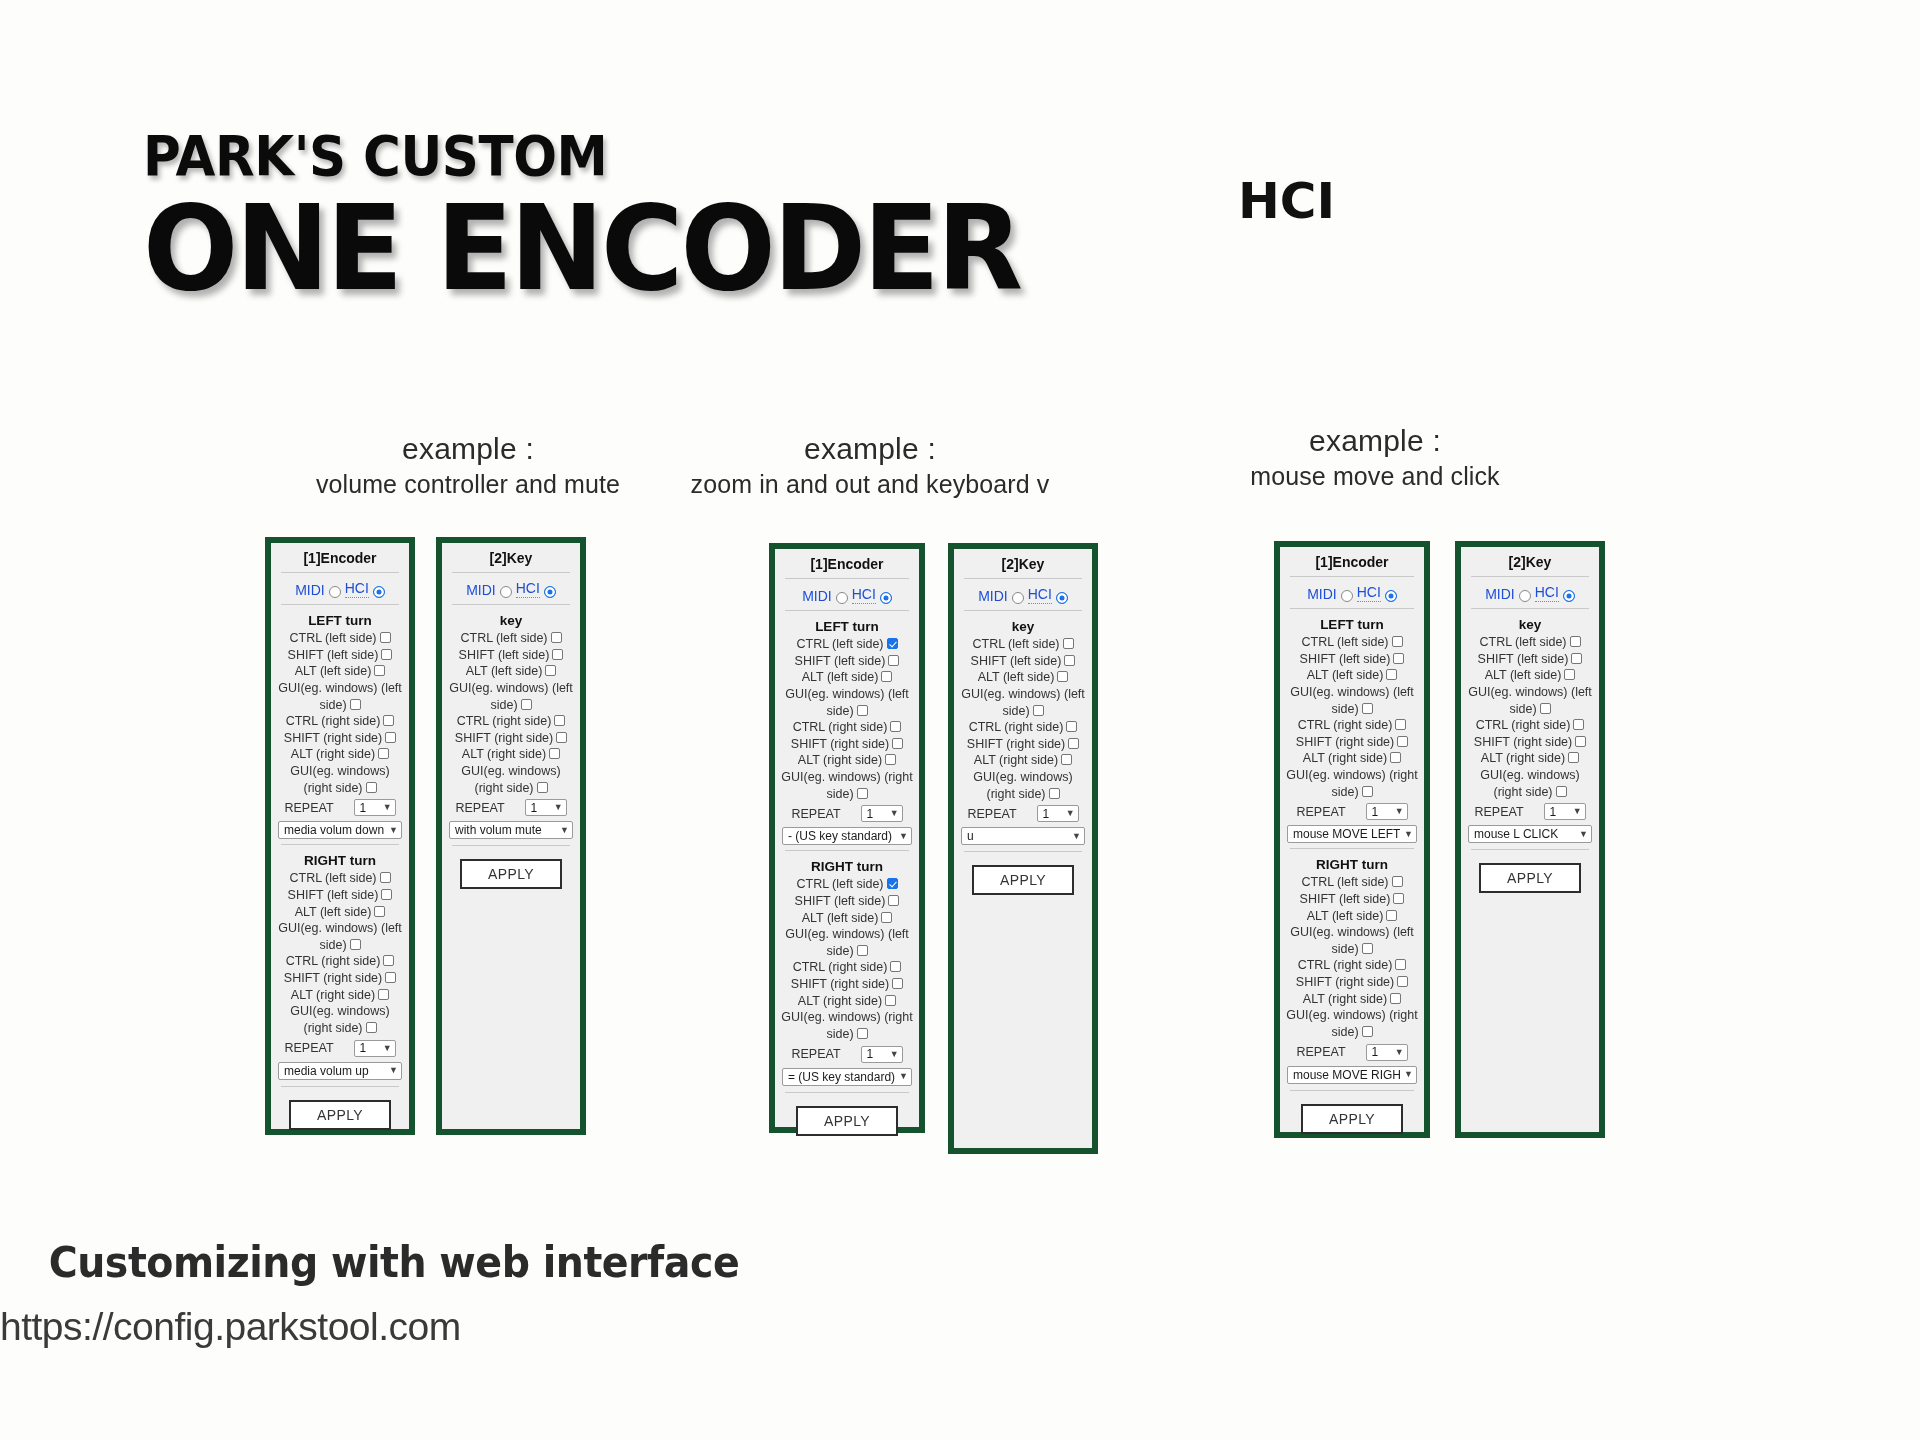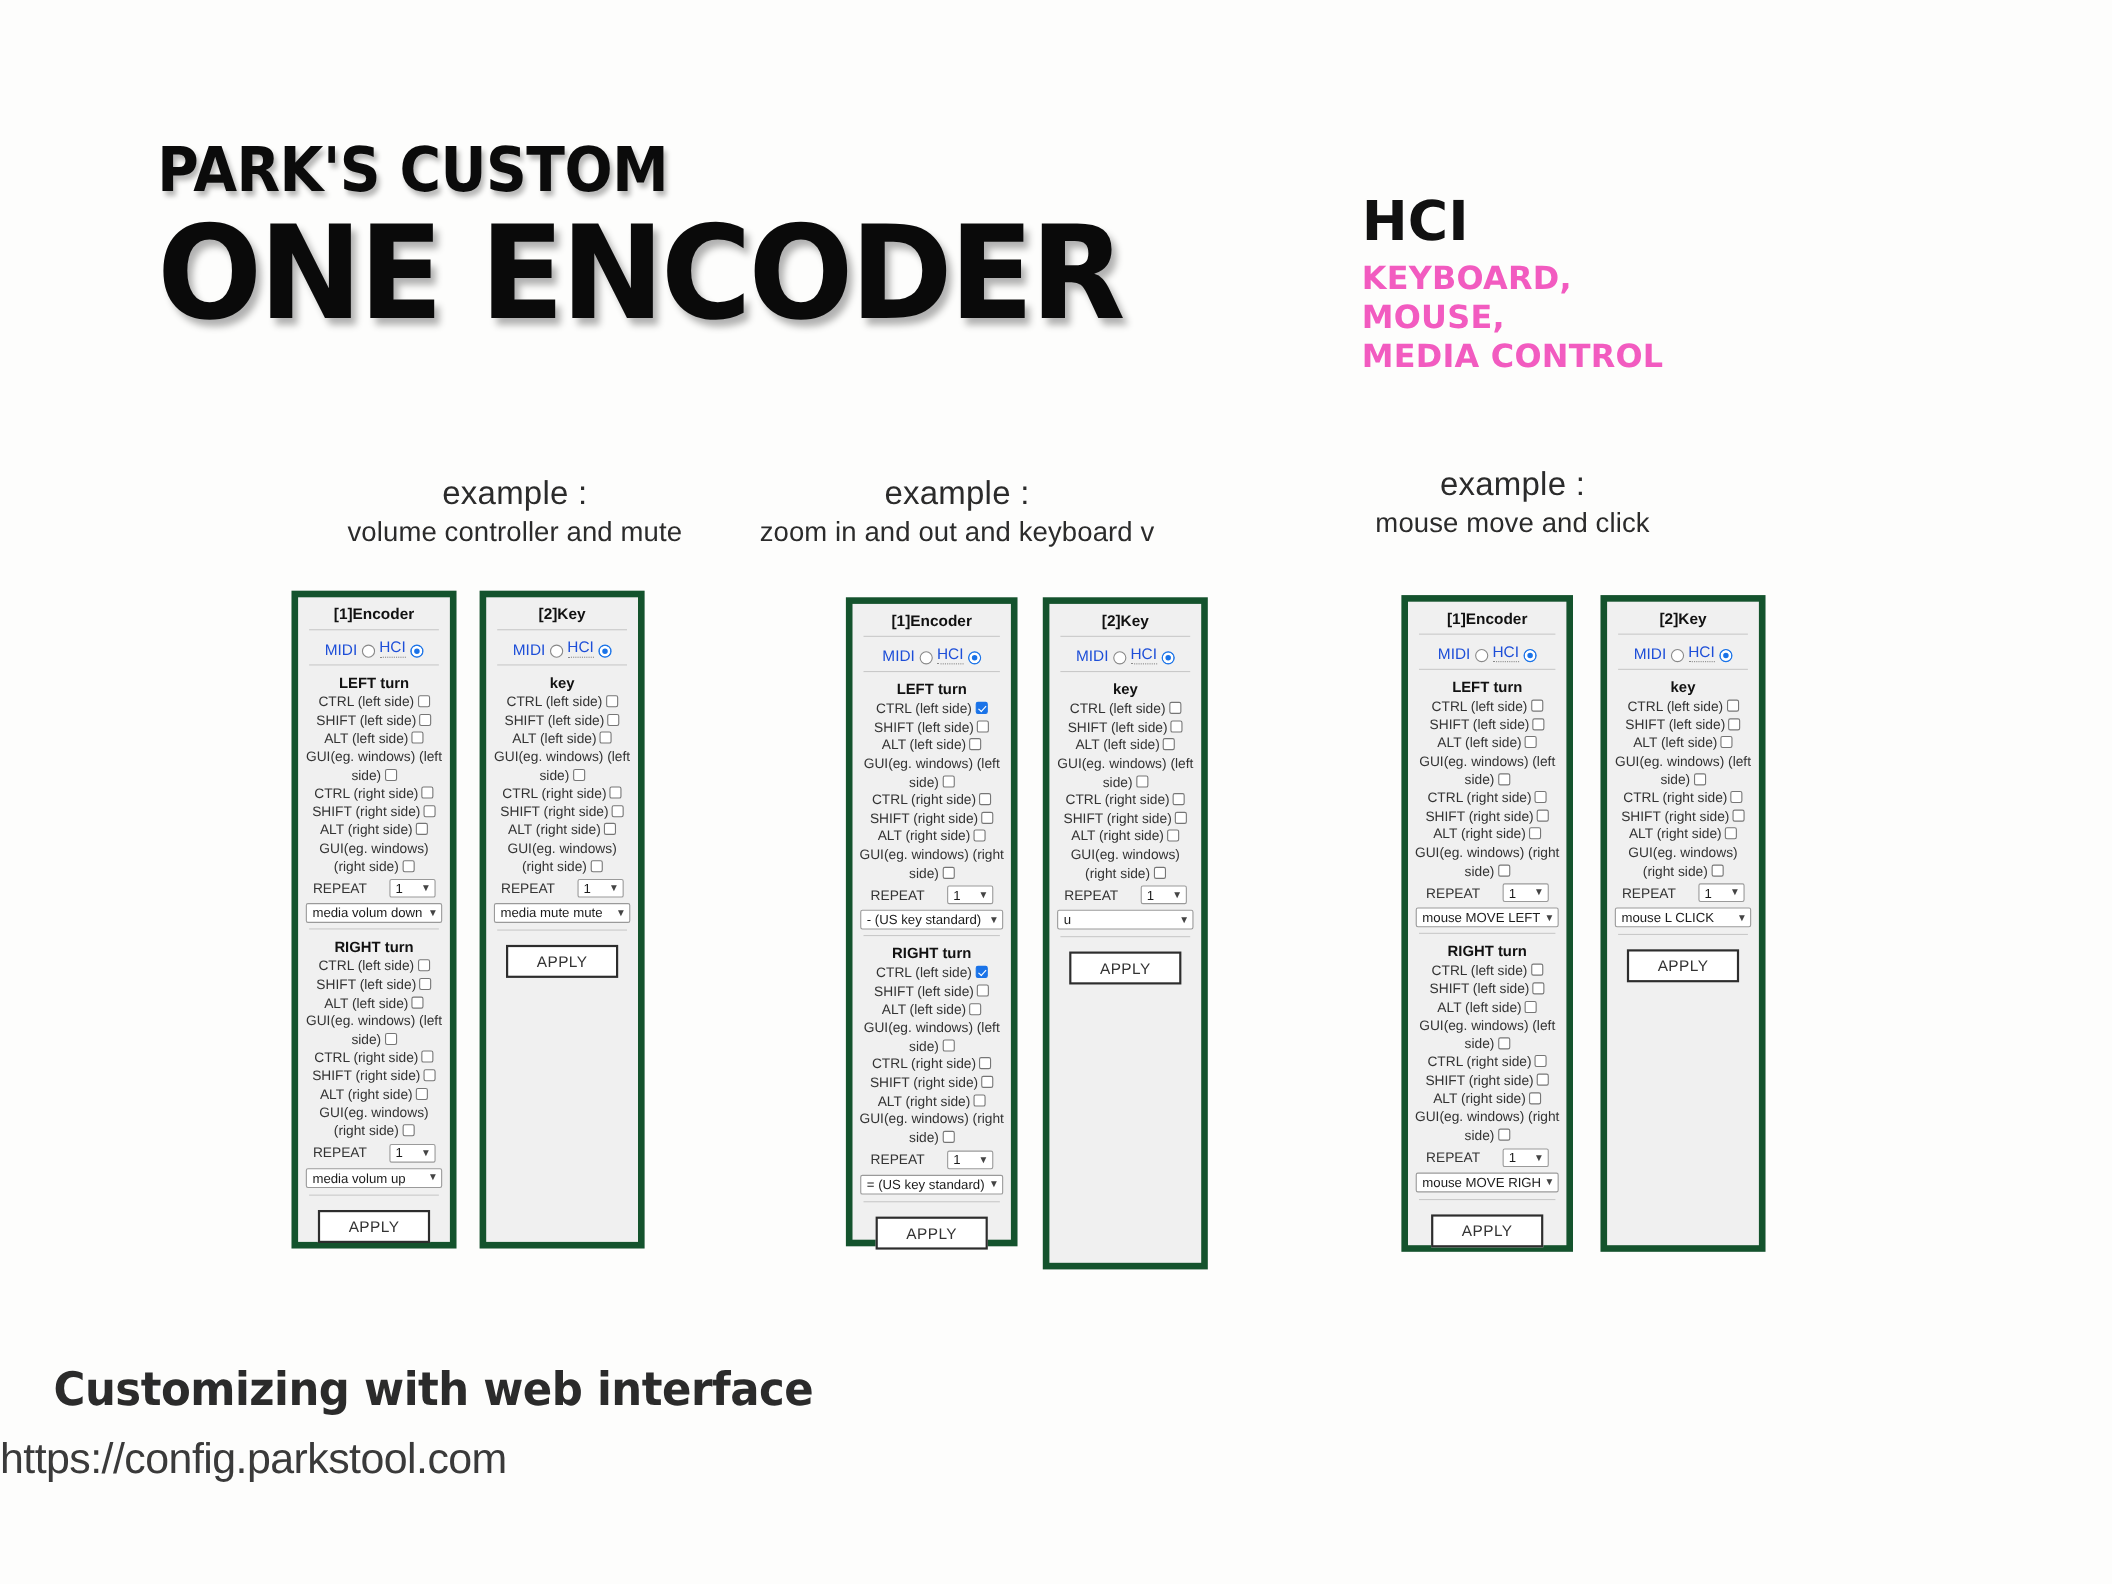--- a/index.html
+++ b/index.html
@@ -125,23 +125,20 @@
 </head>
 <body>
 
 <div class="header">
   <div class="hdr-left">
     <div class="hdr-sub">PARK'S CUSTOM</div>
     <div class="hdr-main">ONE ENCODER</div>
   </div>
   <div class="hdr-right">
     <div class="hdr-hci">HCI</div>
-    <div class="hdr-pink" style="white-space:pre-line;">KEYBOARD,
-MOUSE,
-MEDIA CONTROL</div>
   </div>
 </div>
 
 <div id="groups-root">
     <div class="grp-caption" style="left:258px;top:430px;width:420px;">
       <div class="cap-l1">example :</div>
       <div class="cap-l2">volume controller and mute</div>
     </div>
     <div class="panel" style="left:265px;top:537px;width:150px;height:598px;"><div class="panel-title">[1]Encoder</div><div class="hr"></div><div class="mode-row">
         <span>MIDI</span>
@@ -172,21 +169,21 @@
         <span class="radio"></span>
         <span class="dotted">HCI</span>
         <span class="radio on"></span>
       </div><div class="hr"></div><div class="section-title">key</div><div class="mod-row"><span>CTRL (left side)</span><span class="cb"></span></div><div class="mod-row"><span>SHIFT (left side)</span><span class="cb"></span></div><div class="mod-row"><span>ALT (left side)</span><span class="cb"></span></div><div class="mod-row"><span>GUI(eg. windows) (left side)</span><span class="cb"></span></div><div class="mod-row"><span>CTRL (right side)</span><span class="cb"></span></div><div class="mod-row"><span>SHIFT (right side)</span><span class="cb"></span></div><div class="mod-row"><span>ALT (right side)</span><span class="cb"></span></div><div class="mod-row"><span>GUI(eg. windows) (right side)</span><span class="cb"></span></div><div class="repeat-row">
         <span>REPEAT</span>
         <span class="sel sel-sm">
           <span class="txt">1</span>
           <span class="caret">▼</span>
         </span>
       </div><div class="sel sel-wide">
-        <span class="txt">media mute mute</span>
+        <span class="txt">with volum mute</span>
         <span class="caret">▼</span>
       </div><div class="hr" style="margin-top:6px;"></div><div class="apply-wrap"><span class="apply-btn">APPLY</span></div></div>
     <div class="grp-caption" style="left:660px;top:430px;width:420px;">
       <div class="cap-l1">example :</div>
       <div class="cap-l2">zoom in and out and keyboard v</div>
     </div>
     <div class="panel" style="left:769px;top:543px;width:156px;height:590px;"><div class="panel-title">[1]Encoder</div><div class="hr"></div><div class="mode-row">
         <span>MIDI</span>
         <span class="radio"></span>
         <span class="dotted">HCI</span>

